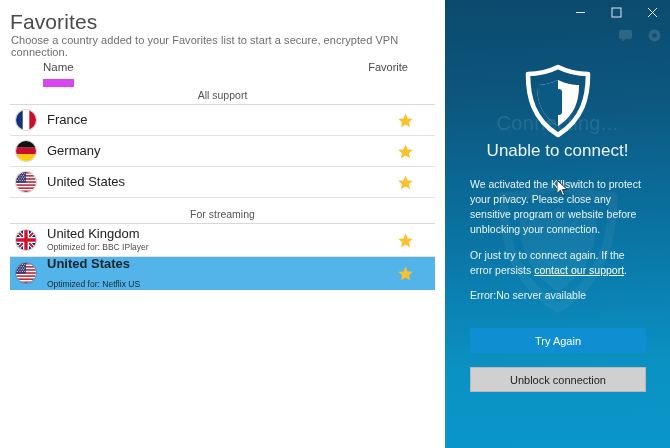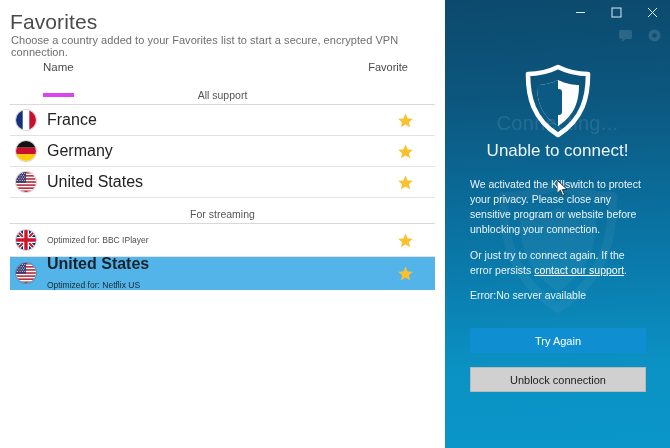--- a/index.html
+++ b/index.html
@@ -24,21 +24,21 @@
     position:absolute; left:11px; top:34px;
     font-size:11px; color:#6e6e6e; letter-spacing:0.05px;
   }
 
   .table-head {
     position:absolute; left:10px; top:61px; width:425px; height:18px;
   }
   .col-name {
     position:absolute; left:33px; top:0;
     font-size:11.5px; color:#4a4a4a;
-    border-bottom:4px solid #d946ef; padding-bottom:20px;
+    border-bottom:8px solid #d946ef; padding-bottom:6px;
   }
   .col-fav {
     position:absolute; right:27px; top:0;
     font-size:11px; color:#4a4a4a;
   }
 
   .list { position:absolute; left:10px; top:88px; width:425px; }
 
   .section-head {
     position:relative; text-align:center;
@@ -55,21 +55,21 @@
   .row.selected { background:#52b4e8; border-bottom:1px solid #52b4e8; }
 
   .flag {
     width:20px; height:20px; border-radius:50%;
     flex:0 0 20px; overflow:hidden; position:relative;
     box-shadow:0 0 0 1px rgba(0,0,0,.16);
   }
   .flag svg { display:block; width:20px; height:20px; }
 
   .row-texts { margin-left:11px; line-height:1.12; }
-  .row-name { font-size:16px; color:#222; }
+  .row-name { font-size:13px; color:#222; }
   .row.selected .row-name { color:#17232c; font-weight:bold; }
   .row-sub { font-size:8.5px; color:#4d4d4d; margin-top:1px; }
   .row.selected .row-sub { color:#1a2a33;margin-top:8px; }
 
   .star { margin-left:auto; margin-right:21px; font-size:17px; color:#fbc02d;
           line-height:1; text-shadow:0 0 1px rgba(0,0,0,.12); }
   .star svg { display:block; }
 
   .gap { height:9px; }
 
@@ -195,20 +195,21 @@
         </div>
         <div class="gap"></div>
         <div class="section-head">For streaming</div>
         <div class="row tall">
           <div class="flag">
             <svg viewBox="0 0 20 20">
               <use href="#flag-gb"></use>
             </svg>
           </div>
           <div class="row-texts">
+            <div class="row-name">United Kingdom</div>
             <div class="row-sub">Optimized for:  BBC IPlayer</div>
           </div>
           <div class="star">
             <svg width="17" height="17" viewBox="0 0 24 24">
               <path d="M12 2.2 L15 9 L22.4 9.6 L16.8 14.4 L18.5 21.6 L12 17.7 L5.5 21.6 L7.2 14.4 L1.6 9.6 L9 9 Z" fill="#fbc02d"></path>
             </svg>
           </div>
         </div>
         <div class="row tall selected">
           <div class="flag">

